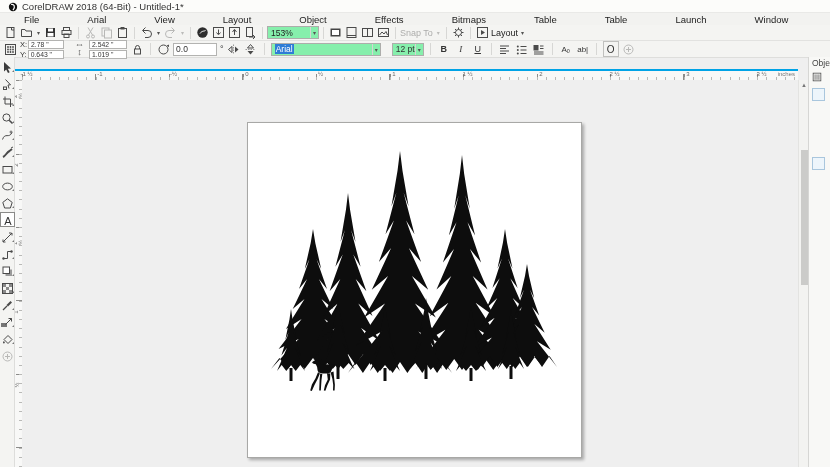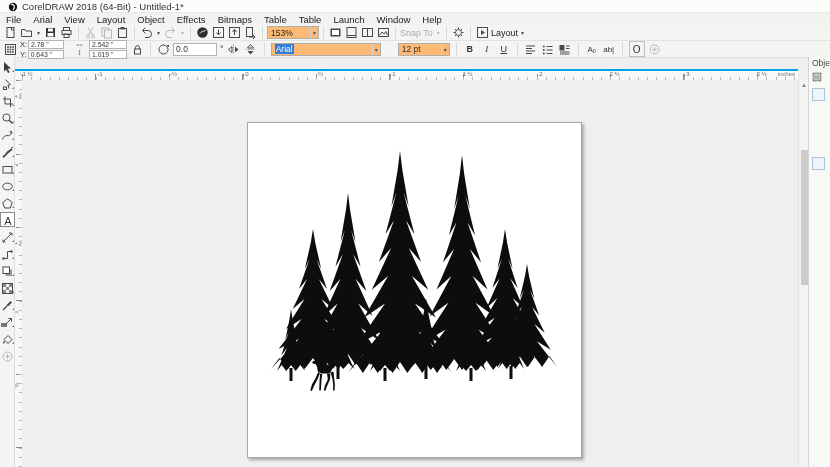--- a/index.html
+++ b/index.html
@@ -6,31 +6,31 @@
   body{width:830px;height:467px;overflow:hidden;position:relative;
        font-family:"Liberation Sans",sans-serif;background:#efefef;color:#222;
        -webkit-font-smoothing:antialiased}
   .row{position:absolute;left:0;right:0;box-sizing:border-box}
   
   #titlebar{top:0;height:13px;background:#fcfcfa;border-bottom:1px solid #e9e9e7;
             display:flex;align-items:flex-end;gap:4px;padding-left:8px;font-size:9.5px;color:#333}
   
   #menubar{top:13px;height:12px;background:#f2f2f0;display:flex;align-items:center;
            font-size:9.5px;color:#222}
-  #menubar .mi{padding:0 6px;cursor:default}
+  #menubar .mi{padding:0 24px;cursor:default}
   
   #toolbar{top:25px;height:16px;background:#f4f4f2;border-bottom:1px solid #e2e2e0;
            display:flex;align-items:center;gap:1px;padding-left:3px;font-size:9px}
   .icon{width:13px;height:13px;display:inline-block;flex:0 0 auto}
   .icon svg{width:100%;height:100%;display:block}
   .tbtn{width:15px;height:15px;display:flex;align-items:center;justify-content:center}
   .gray{opacity:.35}
   .sep{width:1px;height:12px;background:#d7d7d5;margin:0 3px}
   .caret{font-size:6px;color:#555;width:7px;text-align:center}
-  .combo{background:#fdba74;border:1px solid #adadab;height:13px;display:flex;align-items:center;
+  .combo{background:#86efac;border:1px solid #adadab;height:13px;display:flex;align-items:center;
          font-size:8.5px;padding-left:3px;box-sizing:border-box}
   .combo .caret{border-left:1px solid #d5d5d3;height:100%;display:flex;align-items:center;justify-content:center;margin-left:auto}
   
   #propbar{top:41px;height:17px;background:#f4f4f2;border-bottom:1px solid #dededc;
            display:flex;align-items:center;gap:3px;padding-left:4px;font-size:7.5px;color:#333}
   .stack{display:flex;flex-direction:column;gap:1px;justify-content:center}
   .fld{background:#fff;border:1px solid #b3b3b1;height:7px;line-height:7px;font-size:6.8px;
        padding:0 2px;box-sizing:content-box;white-space:nowrap}
   .fldrow{display:flex;align-items:center;gap:1px}
   .fld.big{height:11px;line-height:11px;font-size:8.5px}
@@ -373,21 +373,21 @@
           <path d="M3.5,5 h6 L6.5,1.5 Z" stroke="#4a4a4a" fill="none" stroke-width="1"></path>
           <path d="M3.5,8 h6 L6.5,11.5 Z" fill="#4a4a4a"></path>
         </svg>
       </span>
     </span>
   <span class="sep"></span>
   <span class="combo" style="width:110px">
     <span class="sel" style="font-size:8.5px">Arial</span>
     <span class="caret">▾</span>
   </span>
-  <span class="combo" style="width:52px;margin-left:14px">
+  <span class="combo" style="width:32px;margin-left:8px">
     <span>12 pt</span>
     <span class="caret">▾</span>
   </span>
   <span class="sep"></span>
   <span class="pbtn b">B</span>
   <span class="pbtn i">I</span>
   <span class="pbtn u">U</span>
   <span class="sep"></span>
   <span class="pbtn">
       <span class="icon">

